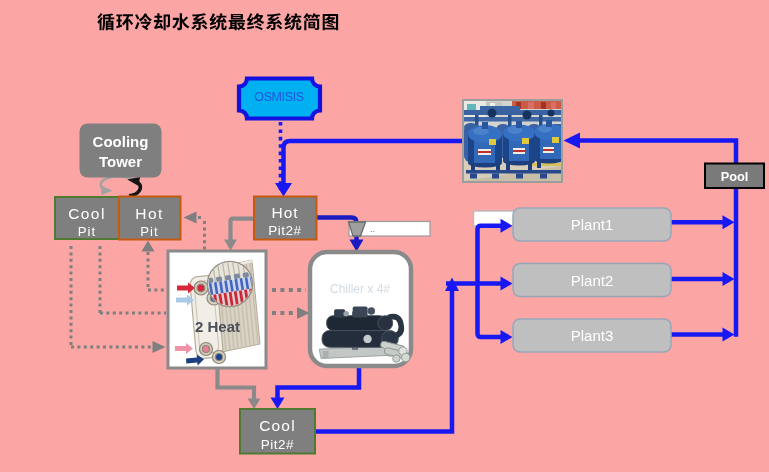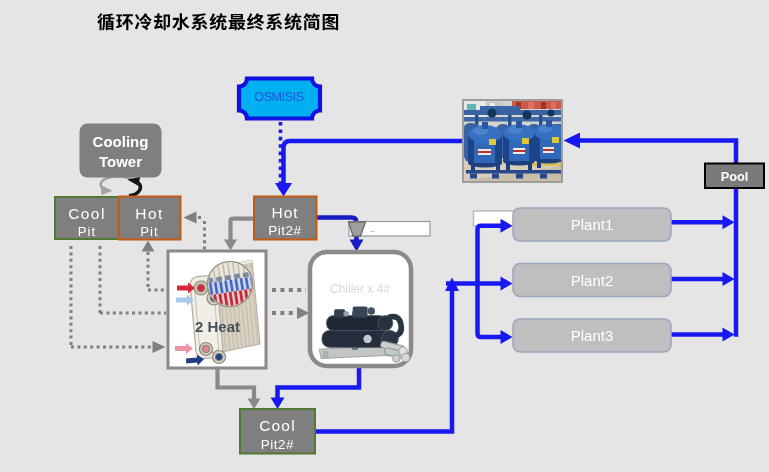--- a/index.html
+++ b/index.html
@@ -1,16 +1,16 @@
 <!DOCTYPE html>
 <html><head>
 <meta charset="utf-8">
 <style>
 html,body{margin:0;padding:0;background:#fff;}
-#stage{position:relative;width:769px;height:472px;background:#e5e5e5;overflow:hidden;
+#stage{position:relative;width:769px;height:472px;background:#fca5a5;overflow:hidden;
   font-family:"Liberation Sans",sans-serif;}
 svg{position:absolute;left:0;top:0;}
 text{font-family:"Liberation Sans",sans-serif;}
 </style>
 </head>
 <body>
 <div id="stage">
 <svg width="769" height="472" viewBox="0 0 769 472">
   <path fill="#000" d="M100.51 13.300000000000002C99.88 14.506000000000002 98.602 16.090000000000003 97.432 17.026000000000003C97.756 17.422000000000004 98.278 18.25 98.53 18.682000000000002C99.934 17.512 101.464 15.676000000000002 102.472 14.020000000000003ZM105.766 20.770000000000003V30.220000000000002H107.71V29.446H111.382V30.184H113.434V20.770000000000003H110.374L110.518 19.294000000000004H114.352V17.494H110.662L110.77 15.568000000000003C111.75999999999999 15.406000000000002 112.696 15.226000000000003 113.542 15.010000000000002L111.94 13.426000000000002C109.78 14.002000000000002 106.198 14.452000000000002 103.048 14.686000000000002V20.626C103.048 23.164 102.94 26.944000000000003 102.112 29.41C102.616 29.626 103.408 30.148 103.804 30.490000000000002C104.884 27.754 105.01 23.614 105.01 20.626V19.294000000000004H108.484L108.376 20.770000000000003ZM105.01 16.252000000000002C106.18 16.144000000000002 107.386 16.036 108.574 15.892000000000003L108.538 17.494H105.01ZM100.978 17.278000000000002C100.096 18.916000000000004 98.674 20.572000000000003 97.36 21.67C97.684 22.192 98.206 23.344 98.368 23.812C98.746 23.470000000000002 99.142 23.074 99.538 22.624000000000002V30.220000000000002H101.536V20.104000000000003C102.022 19.402 102.454 18.700000000000003 102.832 17.998000000000005ZM107.71 24.694000000000003H111.382V25.540000000000003H107.71ZM107.71 23.290000000000003V22.480000000000004H111.382V23.290000000000003ZM107.71 27.862000000000002V26.944000000000003H111.382V27.862000000000002Z M116.132 26.296000000000003 116.61800000000001 28.330000000000002C118.238 27.808 120.272 27.142000000000003 122.144 26.512L121.802 24.586000000000002L120.2 25.090000000000003V21.508000000000003H121.622V19.528000000000002H120.2V16.324H122.018V14.380000000000003H116.294V16.324H118.202V19.528000000000002H116.546V21.508000000000003H118.202V25.720000000000002ZM122.684 14.290000000000003V16.342000000000002H126.824C125.708 19.258000000000003 123.962 21.976000000000003 121.928 23.686C122.414 24.082 123.242 24.946 123.602 25.396C124.52 24.514000000000003 125.402 23.434 126.23 22.21V30.184H128.39000000000001V20.806C129.506 22.228 130.73 23.938000000000002 131.288 25.072000000000003L133.088 23.740000000000002C132.368 22.462000000000003 130.748 20.446 129.506 19.006L128.39000000000001 19.78V18.340000000000003C128.696 17.692 128.966 17.026000000000003 129.218 16.342000000000002H132.926V14.290000000000003Z M135.012 14.956000000000003C135.858 16.360000000000003 136.83 18.232000000000003 137.208 19.402L139.296 18.448C138.846 17.26 137.82 15.478000000000002 136.95600000000002 14.146000000000003ZM134.796 28.42 137.01000000000002 29.302C137.82 27.412000000000003 138.684 25.108 139.422 22.876L137.46 21.94C136.668 24.316000000000003 135.57 26.836000000000002 134.796 28.42ZM143.65200000000002 19.384C144.264 20.068 145.02 21.040000000000003 145.38 21.634L147.144 20.536C146.748 19.96 146.01 19.096000000000004 145.344 18.466ZM144.876 13.246000000000002C143.65200000000002 15.748000000000003 141.33 18.25 138.648 19.744C139.15200000000002 20.14 139.92600000000002 21.004 140.232 21.508000000000003C142.32 20.194000000000003 144.156 18.466 145.56 16.432000000000002C146.91 18.376000000000005 148.674 20.230000000000004 150.294 21.418000000000003C150.672 20.842000000000002 151.41 19.996000000000002 151.95 19.564C150.06 18.466 147.936 16.540000000000003 146.65800000000002 14.668000000000003L147.0 14.002000000000002ZM140.75400000000002 21.706000000000003V23.704H147.50400000000002C146.748 24.622 145.812 25.594 144.984 26.332L143.148 25.162000000000003L141.672 26.458000000000002C143.364 27.592000000000002 145.794 29.266000000000002 146.946 30.256L148.512 28.762C148.062 28.402 147.45000000000002 27.970000000000002 146.76600000000002 27.502000000000002C148.18800000000002 26.134 149.862 24.298000000000002 150.87 22.606L149.304 21.598000000000003L148.94400000000002 21.706000000000003Z M163.612 14.380000000000003V30.202H165.664V16.396H167.896V25.054000000000002C167.896 25.270000000000003 167.82399999999998 25.342000000000002 167.626 25.342000000000002C167.392 25.342000000000002 166.726 25.342000000000002 166.078 25.306C166.384 25.882 166.672 26.89 166.744 27.502000000000002C167.82399999999998 27.502000000000002 168.61599999999999 27.448 169.20999999999998 27.07C169.804 26.71 169.94799999999998 26.044 169.94799999999998 25.108V14.380000000000003ZM154.774 28.996000000000002C155.314 28.708000000000002 156.124 28.51 160.93 27.628C161.09199999999998 28.168000000000003 161.236 28.672 161.326 29.104000000000003L163.126 28.204C162.802 26.836000000000002 161.884 24.676000000000002 161.07399999999998 23.020000000000003L159.4 23.758000000000003C159.706 24.406000000000002 160.012 25.126 160.28199999999998 25.846L157.06 26.368000000000002C157.834 25.090000000000003 158.59 23.596000000000004 159.148 22.156000000000002H162.60399999999998V20.104000000000003H159.454V17.872H162.154V15.838000000000003H159.454V13.300000000000002H157.34799999999998V15.838000000000003H154.522V17.872H157.34799999999998V20.104000000000003H153.964V22.156000000000002H156.844C156.25 23.902 155.404 25.540000000000003 155.09799999999998 26.026000000000003C154.756 26.602 154.468 26.962000000000003 154.09 27.052000000000003C154.32399999999998 27.592000000000002 154.666 28.582 154.774 28.996000000000002Z M172.826 17.728V19.906000000000002H176.624C175.832 23.056 174.284 25.540000000000003 172.19599999999997 26.962000000000003C172.718 27.286 173.582 28.132 173.94199999999998 28.618000000000002C176.48 26.728 178.42399999999998 23.074 179.23399999999998 18.178000000000004L177.79399999999998 17.638L177.398 17.728ZM186.2 16.468000000000004C185.39 17.602000000000004 184.14799999999997 18.970000000000002 183.01399999999998 20.032000000000004C182.63599999999997 19.294000000000004 182.29399999999998 18.520000000000003 182.02399999999997 17.728V13.318000000000003H179.71999999999997V27.448C179.71999999999997 27.754 179.612 27.862000000000002 179.30599999999998 27.862000000000002C178.96399999999997 27.862000000000002 177.992 27.862000000000002 177.00199999999998 27.826C177.344 28.474 177.72199999999998 29.572000000000003 177.81199999999998 30.238C179.26999999999998 30.238 180.35 30.130000000000003 181.07 29.752000000000002C181.79 29.356 182.02399999999997 28.708000000000002 182.02399999999997 27.466V22.282000000000004C183.44599999999997 24.982000000000003 185.35399999999998 27.178 187.892 28.528000000000002C188.25199999999998 27.898000000000003 188.98999999999998 26.98 189.49399999999997 26.53C187.24399999999997 25.540000000000003 185.39 23.830000000000002 184.004 21.742C185.28199999999998 20.716 186.884 19.222 188.19799999999998 17.872Z M194.85599999999997 24.712000000000003C194.00999999999996 25.846 192.55199999999996 27.088 191.18399999999997 27.826C191.72399999999996 28.150000000000002 192.64199999999997 28.852 193.07399999999998 29.266000000000002C194.38799999999998 28.366 195.98999999999998 26.872 197.05199999999996 25.486ZM201.64199999999997 25.756C203.04599999999996 26.8 204.80999999999997 28.294 205.60199999999998 29.266000000000002L207.52799999999996 27.988000000000003C206.60999999999996 26.98 204.79199999999997 25.558 203.40599999999998 24.622ZM202.05599999999998 20.662000000000003C202.37999999999997 20.986000000000004 202.73999999999998 21.364 203.08199999999997 21.742L197.66399999999996 22.102000000000004C199.98599999999996 20.914 202.30799999999996 19.492000000000004 204.44999999999996 17.818L202.88399999999996 16.414C202.09199999999998 17.098000000000003 201.20999999999998 17.764000000000003 200.32799999999997 18.376000000000005L196.74599999999998 18.556000000000004C197.80799999999996 17.800000000000004 198.85199999999998 16.936 199.76999999999998 16.036C202.10999999999996 15.802000000000003 204.32399999999996 15.478000000000002 206.19599999999997 15.028000000000002L204.64799999999997 13.246000000000002C201.60599999999997 13.984000000000002 196.58399999999997 14.434000000000003 192.15599999999998 14.596000000000002C192.37199999999996 15.082000000000003 192.62399999999997 15.946000000000002 192.67799999999997 16.486000000000004C193.99199999999996 16.450000000000003 195.37799999999996 16.378 196.76399999999998 16.288000000000004C195.82799999999997 17.152 194.89199999999997 17.836000000000002 194.51399999999998 18.07C193.97399999999996 18.448 193.55999999999997 18.700000000000003 193.14599999999996 18.754C193.36199999999997 19.294000000000004 193.64999999999998 20.212000000000003 193.73999999999998 20.608000000000004C194.15399999999997 20.446 194.74799999999996 20.356 197.57399999999998 20.158C196.40399999999997 20.860000000000003 195.41399999999996 21.382 194.87399999999997 21.616000000000003C193.73999999999998 22.192 193.03799999999998 22.498 192.33599999999998 22.606C192.55199999999996 23.146 192.85799999999998 24.136000000000003 192.94799999999998 24.514000000000003C193.54199999999997 24.28 194.35199999999998 24.154000000000003 198.49199999999996 23.812V27.808C198.49199999999996 28.006 198.40199999999996 28.060000000000002 198.09599999999998 28.078000000000003C197.78999999999996 28.078000000000003 196.69199999999998 28.078000000000003 195.75599999999997 28.042C196.07999999999998 28.6 196.43999999999997 29.518 196.54799999999997 30.148C197.87999999999997 30.148 198.88799999999998 30.130000000000003 199.67999999999998 29.806C200.47199999999998 29.464000000000002 200.68799999999996 28.906000000000002 200.68799999999996 27.862000000000002V23.650000000000002L204.41399999999996 23.344C204.86399999999998 23.938000000000002 205.25999999999996 24.496000000000002 205.52999999999997 24.964000000000002L207.22199999999998 23.92C206.50199999999998 22.768 205.02599999999998 21.076 203.67599999999996 19.816000000000003Z M221.45799999999997 22.39V27.484C221.45799999999997 29.302 221.83599999999996 29.914 223.45599999999996 29.914C223.74399999999997 29.914 224.39199999999997 29.914 224.69799999999995 29.914C226.08399999999995 29.914 226.55199999999996 29.104000000000003 226.71399999999997 26.26C226.17399999999995 26.116 225.30999999999995 25.774 224.89599999999996 25.396C224.84199999999996 27.700000000000003 224.76999999999995 28.096 224.48199999999997 28.096C224.35599999999997 28.096 223.97799999999995 28.096 223.86999999999995 28.096C223.61799999999997 28.096 223.58199999999997 28.042 223.58199999999997 27.466V22.39ZM218.05599999999995 22.408C217.94799999999995 25.468000000000004 217.71399999999997 27.376 214.95999999999995 28.528000000000002C215.42799999999997 28.924000000000003 216.02199999999996 29.770000000000003 216.27399999999997 30.310000000000002C219.56799999999996 28.798000000000002 220.03599999999994 26.206000000000003 220.17999999999995 22.408ZM209.81199999999995 27.376 210.31599999999997 29.5C212.06199999999995 28.834000000000003 214.27599999999995 27.970000000000002 216.30999999999995 27.124000000000002L215.91399999999996 25.288C213.66399999999996 26.098000000000003 211.34199999999996 26.926000000000002 209.81199999999995 27.376ZM219.63999999999996 13.732000000000003C219.89199999999997 14.326000000000002 220.17999999999995 15.082000000000003 220.35999999999996 15.658000000000003H216.34599999999995V17.584000000000003H219.17199999999997C218.43399999999997 18.574 217.55199999999996 19.69 217.22799999999995 20.014000000000003C216.81399999999996 20.374000000000002 216.29199999999997 20.536 215.89599999999996 20.626C216.09399999999997 21.076 216.45399999999995 22.174000000000003 216.54399999999995 22.696C217.13799999999995 22.426000000000002 218.03799999999995 22.3 224.17599999999996 21.652C224.42799999999997 22.138 224.64399999999995 22.57 224.78799999999995 22.948L226.60599999999997 21.994C226.11999999999995 20.860000000000003 224.96799999999996 19.168000000000003 224.01399999999995 17.908L222.35799999999995 18.736000000000004C222.64599999999996 19.114000000000004 222.93399999999997 19.546000000000003 223.20399999999995 19.996000000000002L219.65799999999996 20.302C220.30599999999995 19.474000000000004 221.06199999999995 18.484 221.70999999999995 17.584000000000003H226.40799999999996V15.658000000000003H221.43999999999997L222.59199999999996 15.334000000000003C222.41199999999995 14.794000000000002 222.01599999999996 13.894000000000002 221.69199999999995 13.228000000000003ZM210.29799999999997 21.166000000000004C210.56799999999996 21.022000000000002 210.98199999999997 20.914 212.40399999999997 20.734C211.86399999999995 21.526000000000003 211.39599999999996 22.12 211.14399999999995 22.39C210.56799999999996 23.056 210.18999999999997 23.452 209.70399999999995 23.560000000000002C209.95599999999996 24.1 210.29799999999997 25.126 210.40599999999995 25.558C210.87399999999997 25.252000000000002 211.62999999999997 25.0 215.94999999999996 24.028000000000002C215.87799999999996 23.560000000000002 215.87799999999996 22.714000000000002 215.93199999999996 22.12L213.42999999999995 22.624000000000002C214.56399999999996 21.238000000000003 215.66199999999995 19.636000000000003 216.52599999999995 18.07L214.63599999999997 16.900000000000002C214.32999999999996 17.53 213.98799999999997 18.178000000000004 213.64599999999996 18.772000000000002L212.33199999999997 18.880000000000003C213.33999999999995 17.476000000000003 214.29399999999995 15.748000000000003 214.95999999999995 14.146000000000003L212.76399999999995 13.138000000000003C212.15199999999996 15.190000000000003 210.99999999999997 17.386000000000003 210.62199999999996 17.944000000000003C210.22599999999997 18.520000000000003 209.91999999999996 18.898000000000003 209.52399999999997 19.006C209.79399999999995 19.618000000000002 210.17199999999997 20.716 210.29799999999997 21.166000000000004Z M232.95799999999994 17.314H240.73399999999995V18.052H232.95799999999994ZM232.95799999999994 15.280000000000003H240.73399999999995V16.0H232.95799999999994ZM230.88799999999995 13.876000000000003V19.456000000000003H242.89399999999995V13.876000000000003ZM234.59599999999995 21.814V22.534000000000002H232.21999999999994V21.814ZM228.65599999999995 27.466 228.83599999999996 29.338 234.59599999999995 28.726000000000003V30.220000000000002H236.64799999999994V28.492L237.49399999999994 28.402L237.47599999999994 26.674000000000003L236.64799999999994 26.764000000000003V21.814H245.08999999999995V20.104000000000003H228.67399999999995V21.814H230.25799999999995V27.34ZM237.24199999999996 22.480000000000004V24.172H238.51999999999995L237.69199999999995 24.406000000000002C238.17799999999994 25.522000000000002 238.80799999999994 26.494 239.58199999999994 27.34C238.80799999999994 27.880000000000003 237.94399999999996 28.312 237.02599999999995 28.6C237.40399999999994 28.978 237.88999999999996 29.698 238.10599999999994 30.148C239.14999999999995 29.752000000000002 240.12199999999996 29.23 240.98599999999993 28.582C241.90399999999994 29.248 242.96599999999995 29.770000000000003 244.17199999999994 30.130000000000003C244.44199999999995 29.608 245.01799999999994 28.834000000000003 245.44999999999993 28.42C244.33399999999995 28.168000000000003 243.34399999999994 27.772000000000002 242.47999999999996 27.25C243.52399999999994 26.098000000000003 244.33399999999995 24.658 244.81999999999994 22.894000000000002L243.59599999999995 22.426000000000002L243.25399999999996 22.480000000000004ZM239.54599999999994 24.172H242.37199999999996C242.01199999999994 24.892000000000003 241.54399999999995 25.540000000000003 241.00399999999996 26.134C240.39199999999994 25.558 239.90599999999995 24.892000000000003 239.54599999999994 24.172ZM234.59599999999995 24.028000000000002V24.766000000000002H232.21999999999994V24.028000000000002ZM234.59599999999995 26.26V26.962000000000003L232.21999999999994 27.178V26.26Z M247.06799999999993 27.286 247.39199999999994 29.356C249.24599999999992 28.96 251.69399999999993 28.474 253.96199999999993 27.988000000000003L253.78199999999993 26.080000000000002C251.35199999999995 26.548000000000002 248.77799999999993 27.016000000000002 247.06799999999993 27.286ZM256.60799999999995 24.28C257.9579999999999 24.766000000000002 259.63199999999995 25.630000000000003 260.54999999999995 26.314L261.73799999999994 24.748C260.81999999999994 24.136000000000003 259.16399999999993 23.326 257.79599999999994 22.894000000000002ZM254.59199999999993 27.322000000000003C257.00399999999996 27.988000000000003 259.91999999999996 29.176000000000002 261.5759999999999 30.148L262.8179999999999 28.456000000000003C261.0899999999999 27.556 258.22799999999995 26.404000000000003 255.85199999999995 25.810000000000002ZM256.8059999999999 13.300000000000002C256.21199999999993 14.830000000000002 255.13199999999995 16.522000000000002 253.47599999999994 17.89L252.17999999999995 17.062000000000005C251.87399999999994 17.692 251.51399999999992 18.322000000000003 251.13599999999994 18.934000000000005L249.64199999999994 19.042C250.64999999999995 17.584000000000003 251.67599999999993 15.784000000000002 252.37799999999993 14.074000000000003L250.28999999999994 13.210000000000003C249.62399999999994 15.316000000000003 248.41799999999995 17.53 248.02199999999993 18.088C247.64399999999995 18.682000000000002 247.31999999999994 19.042 246.92399999999995 19.150000000000002C247.17599999999993 19.708000000000002 247.51799999999994 20.716 247.62599999999995 21.148000000000003C247.91399999999993 21.022000000000002 248.34599999999995 20.914 249.96599999999995 20.716C249.37199999999993 21.580000000000002 248.83199999999994 22.228 248.56199999999993 22.516000000000002C247.98599999999993 23.146 247.58999999999995 23.542 247.12199999999993 23.650000000000002C247.35599999999994 24.172 247.67999999999995 25.144000000000002 247.78799999999993 25.540000000000003C248.27399999999994 25.288 249.01199999999994 25.108 253.45799999999994 24.388C253.40399999999994 23.956000000000003 253.34999999999994 23.146 253.36799999999994 22.57L250.50599999999994 22.966C251.63999999999993 21.688000000000002 252.71999999999994 20.212000000000003 253.63799999999995 18.718000000000004C253.99799999999993 19.042 254.37599999999995 19.456000000000003 254.59199999999993 19.762C255.13199999999995 19.312000000000005 255.63599999999994 18.826 256.08599999999996 18.340000000000003C256.4819999999999 18.934000000000005 256.93199999999996 19.51 257.41799999999995 20.050000000000004C256.15799999999996 20.968000000000004 254.73599999999993 21.688000000000002 253.24199999999993 22.174000000000003C253.67399999999995 22.552000000000003 254.32199999999995 23.434 254.57399999999993 23.92C256.08599999999996 23.344 257.56199999999995 22.516000000000002 258.89399999999995 21.472C260.11799999999994 22.480000000000004 261.48599999999993 23.308 262.97999999999996 23.884C263.28599999999994 23.344 263.91599999999994 22.498 264.40199999999993 22.084000000000003C262.96199999999993 21.634 261.6119999999999 20.932000000000002 260.4239999999999 20.068C261.62999999999994 18.844 262.61999999999995 17.386000000000003 263.32199999999995 15.712000000000002L261.9719999999999 14.938000000000002L261.6119999999999 15.028000000000002H258.38999999999993C258.64199999999994 14.596000000000002 258.85799999999995 14.146000000000003 259.0559999999999 13.696000000000003ZM260.44199999999995 16.864000000000004C260.00999999999993 17.548000000000002 259.48799999999994 18.196 258.89399999999995 18.790000000000003C258.29999999999995 18.178000000000004 257.77799999999996 17.53 257.34599999999995 16.864000000000004Z M269.65599999999995 24.712000000000003C268.80999999999995 25.846 267.352 27.088 265.984 27.826C266.52399999999994 28.150000000000002 267.44199999999995 28.852 267.87399999999997 29.266000000000002C269.18799999999993 28.366 270.78999999999996 26.872 271.852 25.486ZM276.44199999999995 25.756C277.84599999999995 26.8 279.60999999999996 28.294 280.40199999999993 29.266000000000002L282.328 27.988000000000003C281.40999999999997 26.98 279.5919999999999 25.558 278.20599999999996 24.622ZM276.85599999999994 20.662000000000003C277.17999999999995 20.986000000000004 277.53999999999996 21.364 277.88199999999995 21.742L272.46399999999994 22.102000000000004C274.78599999999994 20.914 277.10799999999995 19.492000000000004 279.24999999999994 17.818L277.68399999999997 16.414C276.89199999999994 17.098000000000003 276.00999999999993 17.764000000000003 275.12799999999993 18.376000000000005L271.54599999999994 18.556000000000004C272.60799999999995 17.800000000000004 273.65199999999993 16.936 274.56999999999994 16.036C276.90999999999997 15.802000000000003 279.12399999999997 15.478000000000002 280.996 15.028000000000002L279.448 13.246000000000002C276.40599999999995 13.984000000000002 271.38399999999996 14.434000000000003 266.95599999999996 14.596000000000002C267.17199999999997 15.082000000000003 267.424 15.946000000000002 267.47799999999995 16.486000000000004C268.792 16.450000000000003 270.17799999999994 16.378 271.56399999999996 16.288000000000004C270.62799999999993 17.152 269.69199999999995 17.836000000000002 269.31399999999996 18.07C268.77399999999994 18.448 268.35999999999996 18.700000000000003 267.94599999999997 18.754C268.162 19.294000000000004 268.44999999999993 20.212000000000003 268.53999999999996 20.608000000000004C268.95399999999995 20.446 269.54799999999994 20.356 272.37399999999997 20.158C271.20399999999995 20.860000000000003 270.21399999999994 21.382 269.674 21.616000000000003C268.53999999999996 22.192 267.83799999999997 22.498 267.13599999999997 22.606C267.352 23.146 267.65799999999996 24.136000000000003 267.74799999999993 24.514000000000003C268.3419999999999 24.28 269.15199999999993 24.154000000000003 273.292 23.812V27.808C273.292 28.006 273.20199999999994 28.060000000000002 272.89599999999996 28.078000000000003C272.59 28.078000000000003 271.49199999999996 28.078000000000003 270.5559999999999 28.042C270.87999999999994 28.6 271.23999999999995 29.518 271.34799999999996 30.148C272.67999999999995 30.148 273.68799999999993 30.130000000000003 274.47999999999996 29.806C275.27199999999993 29.464000000000002 275.48799999999994 28.906000000000002 275.48799999999994 27.862000000000002V23.650000000000002L279.21399999999994 23.344C279.66399999999993 23.938000000000002 280.05999999999995 24.496000000000002 280.3299999999999 24.964000000000002L282.02199999999993 23.92C281.30199999999996 22.768 279.82599999999996 21.076 278.47599999999994 19.816000000000003Z M296.2579999999999 22.39V27.484C296.2579999999999 29.302 296.63599999999997 29.914 298.2559999999999 29.914C298.5439999999999 29.914 299.19199999999995 29.914 299.49799999999993 29.914C300.88399999999996 29.914 301.3519999999999 29.104000000000003 301.51399999999995 26.26C300.97399999999993 26.116 300.10999999999996 25.774 299.6959999999999 25.396C299.64199999999994 27.700000000000003 299.56999999999994 28.096 299.2819999999999 28.096C299.15599999999995 28.096 298.77799999999996 28.096 298.66999999999996 28.096C298.41799999999995 28.096 298.38199999999995 28.042 298.38199999999995 27.466V22.39ZM292.85599999999994 22.408C292.74799999999993 25.468000000000004 292.51399999999995 27.376 289.75999999999993 28.528000000000002C290.22799999999995 28.924000000000003 290.82199999999995 29.770000000000003 291.07399999999996 30.310000000000002C294.36799999999994 28.798000000000002 294.83599999999996 26.206000000000003 294.97999999999996 22.408ZM284.61199999999997 27.376 285.11599999999993 29.5C286.86199999999997 28.834000000000003 289.07599999999996 27.970000000000002 291.10999999999996 27.124000000000002L290.71399999999994 25.288C288.46399999999994 26.098000000000003 286.14199999999994 26.926000000000002 284.61199999999997 27.376ZM294.43999999999994 13.732000000000003C294.69199999999995 14.326000000000002 294.97999999999996 15.082000000000003 295.15999999999997 15.658000000000003H291.14599999999996V17.584000000000003H293.9719999999999C293.2339999999999 18.574 292.3519999999999 19.69 292.02799999999996 20.014000000000003C291.6139999999999 20.374000000000002 291.0919999999999 20.536 290.69599999999997 20.626C290.89399999999995 21.076 291.25399999999996 22.174000000000003 291.34399999999994 22.696C291.93799999999993 22.426000000000002 292.83799999999997 22.3 298.97599999999994 21.652C299.22799999999995 22.138 299.44399999999996 22.57 299.58799999999997 22.948L301.40599999999995 21.994C300.91999999999996 20.860000000000003 299.7679999999999 19.168000000000003 298.81399999999996 17.908L297.15799999999996 18.736000000000004C297.44599999999997 19.114000000000004 297.7339999999999 19.546000000000003 298.00399999999996 19.996000000000002L294.45799999999997 20.302C295.10599999999994 19.474000000000004 295.86199999999997 18.484 296.50999999999993 17.584000000000003H301.20799999999997V15.658000000000003H296.23999999999995L297.39199999999994 15.334000000000003C297.21199999999993 14.794000000000002 296.8159999999999 13.894000000000002 296.49199999999996 13.228000000000003ZM285.09799999999996 21.166000000000004C285.36799999999994 21.022000000000002 285.7819999999999 20.914 287.20399999999995 20.734C286.66399999999993 21.526000000000003 286.19599999999997 22.12 285.94399999999996 22.39C285.36799999999994 23.056 284.98999999999995 23.452 284.50399999999996 23.560000000000002C284.7559999999999 24.1 285.09799999999996 25.126 285.20599999999996 25.558C285.6739999999999 25.252000000000002 286.42999999999995 25.0 290.74999999999994 24.028000000000002C290.67799999999994 23.560000000000002 290.67799999999994 22.714000000000002 290.73199999999997 22.12L288.22999999999996 22.624000000000002C289.3639999999999 21.238000000000003 290.46199999999993 19.636000000000003 291.32599999999996 18.07L289.4359999999999 16.900000000000002C289.12999999999994 17.53 288.78799999999995 18.178000000000004 288.44599999999997 18.772000000000002L287.13199999999995 18.880000000000003C288.13999999999993 17.476000000000003 289.09399999999994 15.748000000000003 289.75999999999993 14.146000000000003L287.56399999999996 13.138000000000003C286.95199999999994 15.190000000000003 285.79999999999995 17.386000000000003 285.42199999999997 17.944000000000003C285.02599999999995 18.520000000000003 284.71999999999997 18.898000000000003 284.32399999999996 19.006C284.59399999999994 19.618000000000002 284.9719999999999 20.716 285.09799999999996 21.166000000000004Z M304.28399999999993 20.572000000000003V30.184H306.38999999999993V20.572000000000003ZM305.2199999999999 19.078000000000003C305.93999999999994 19.762 306.7679999999999 20.716 307.10999999999996 21.364L308.8019999999999 20.176000000000002C308.40599999999995 19.546000000000003 307.52399999999994 18.628 306.78599999999994 18.016000000000002ZM308.40599999999995 21.634V28.150000000000002H315.19199999999995V21.634ZM306.08399999999995 13.192000000000002C305.48999999999995 14.812000000000003 304.42799999999994 16.414 303.23999999999995 17.440000000000005C303.7439999999999 17.692 304.60799999999995 18.25 305.0039999999999 18.592000000000002C305.5799999999999 18.016000000000002 306.1739999999999 17.26 306.6959999999999 16.432000000000002H307.34399999999994C307.7579999999999 17.152 308.1719999999999 18.016000000000002 308.33399999999995 18.592000000000002L310.18799999999993 17.818C310.06199999999995 17.422000000000004 309.80999999999995 16.936 309.52199999999993 16.432000000000002H311.6819999999999V14.668000000000003H307.6859999999999L308.0999999999999 13.732000000000003ZM313.4099999999999 13.246000000000002C312.9959999999999 14.740000000000002 312.16799999999995 16.252000000000002 311.17799999999994 17.206000000000003C311.66399999999993 17.458000000000002 312.5279999999999 18.016000000000002 312.9239999999999 18.358000000000004C313.39199999999994 17.836000000000002 313.85999999999996 17.17 314.27399999999994 16.432000000000002H315.1379999999999C315.6239999999999 17.17 316.12799999999993 18.016000000000002 316.3259999999999 18.610000000000003L318.17999999999995 17.746000000000002C318.0179999999999 17.368000000000002 317.74799999999993 16.900000000000002 317.44199999999995 16.432000000000002H319.8179999999999V14.686000000000002H315.1019999999999C315.22799999999995 14.362000000000002 315.3539999999999 14.038000000000002 315.44399999999996 13.714000000000002ZM313.28399999999993 25.594V26.566000000000003H310.22399999999993V25.594ZM310.22399999999993 23.200000000000003H313.28399999999993V24.136000000000003H310.22399999999993ZM309.0899999999999 18.682000000000002V20.590000000000003H317.0639999999999V27.916C317.0639999999999 28.168000000000003 316.9919999999999 28.240000000000002 316.70399999999995 28.240000000000002C316.4339999999999 28.258000000000003 315.44399999999996 28.258000000000003 314.65199999999993 28.204C314.90399999999994 28.708000000000002 315.19199999999995 29.5 315.2819999999999 30.040000000000003C316.63199999999995 30.058 317.62199999999996 30.022000000000002 318.28799999999995 29.752000000000002C318.98999999999995 29.446 319.18799999999993 28.942 319.18799999999993 27.916V18.682000000000002Z M322.6959999999999 14.002000000000002V30.220000000000002H324.7659999999999V29.572000000000003H335.96199999999993V30.220000000000002H338.13999999999993V14.002000000000002ZM326.18799999999993 26.098000000000003C328.5999999999999 26.368000000000002 331.56999999999994 27.052000000000003 333.3699999999999 27.682000000000002H324.7659999999999V22.318C325.07199999999995 22.75 325.3959999999999 23.362000000000002 325.5399999999999 23.776000000000003C326.5299999999999 23.542 327.5199999999999 23.236 328.50999999999993 22.858L327.84399999999994 23.794C329.35599999999994 24.1 331.2639999999999 24.748 332.3259999999999 25.252000000000002L333.2079999999999 23.92C332.1819999999999 23.470000000000002 330.4899999999999 22.948 329.0499999999999 22.642000000000003C329.53599999999994 22.426000000000002 330.0399999999999 22.21 330.5079999999999 21.958000000000002C331.8939999999999 22.660000000000004 333.4419999999999 23.200000000000003 335.0079999999999 23.542C335.2059999999999 23.146 335.6019999999999 22.588 335.96199999999993 22.192V27.682000000000002H333.6039999999999L334.52199999999993 26.224C332.6679999999999 25.612000000000002 329.6259999999999 24.946 327.1599999999999 24.694000000000003ZM328.6719999999999 15.928000000000003C327.80799999999994 17.242000000000004 326.29599999999994 18.538000000000004 324.8379999999999 19.348000000000003C325.2519999999999 19.654000000000003 325.9359999999999 20.284000000000002 326.25999999999993 20.644000000000002C326.61999999999995 20.410000000000004 326.9799999999999 20.14 327.35799999999995 19.834000000000003C327.7539999999999 20.194000000000003 328.1859999999999 20.536 328.6359999999999 20.860000000000003C327.4119999999999 21.346000000000004 326.0619999999999 21.742 324.7659999999999 21.994V15.928000000000003ZM328.86999999999995 15.928000000000003H335.96199999999993V21.904000000000003C334.7199999999999 21.67 333.4599999999999 21.328000000000003 332.3259999999999 20.896C333.5499999999999 20.050000000000004 334.59399999999994 19.060000000000002 335.33199999999994 17.944000000000003L334.1259999999999 17.224000000000004L333.81999999999994 17.314H329.8599999999999C330.0759999999999 17.044000000000004 330.2919999999999 16.756 330.4719999999999 16.486000000000004ZM330.4359999999999 20.032000000000004C329.7879999999999 19.69 329.21199999999993 19.312000000000005 328.72599999999994 18.898000000000003H332.19999999999993C331.6959999999999 19.312000000000005 331.08399999999995 19.69 330.4359999999999 20.032000000000004Z"></path>
 

